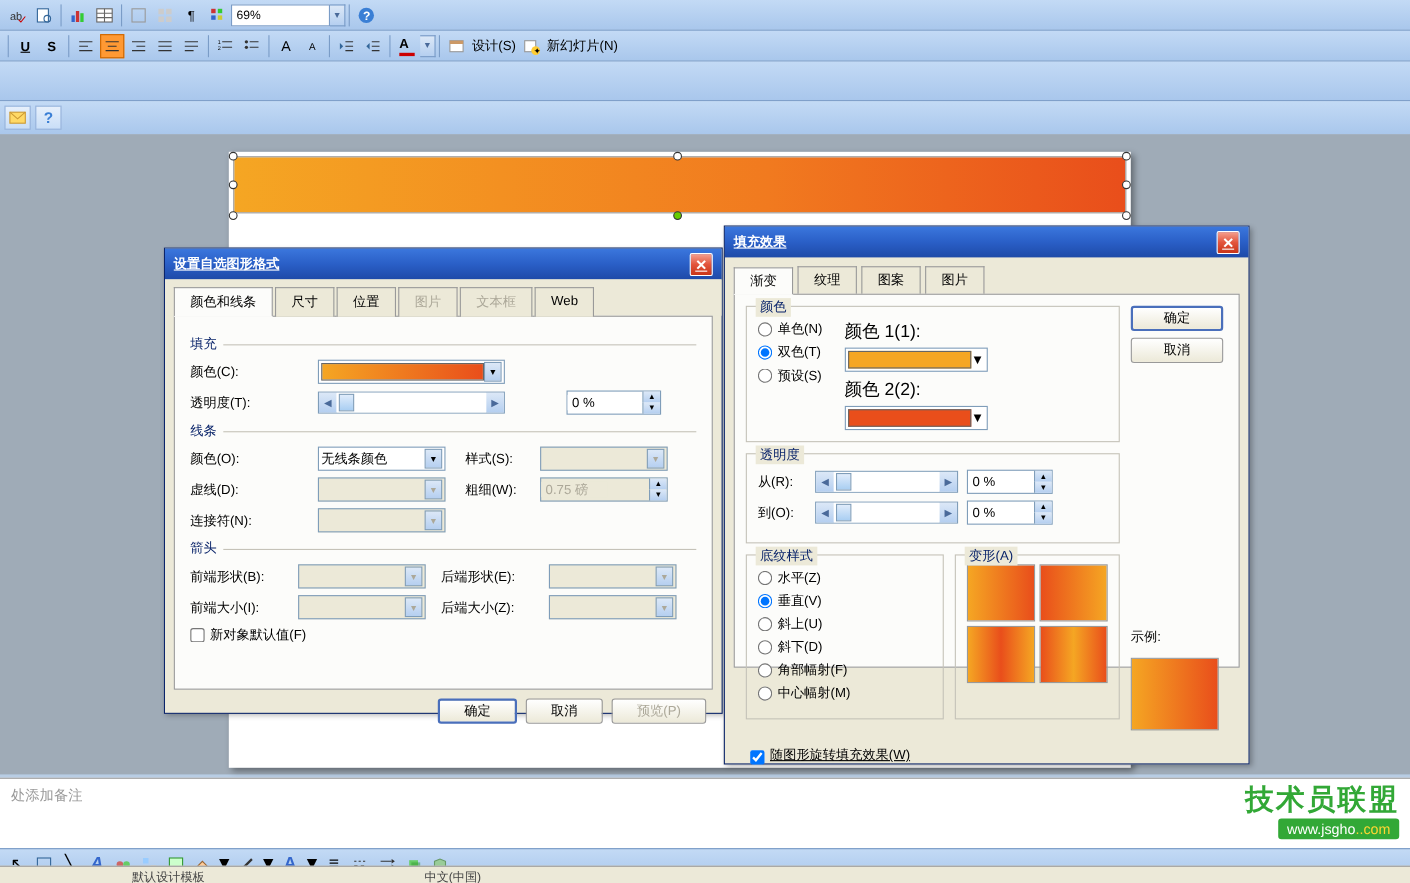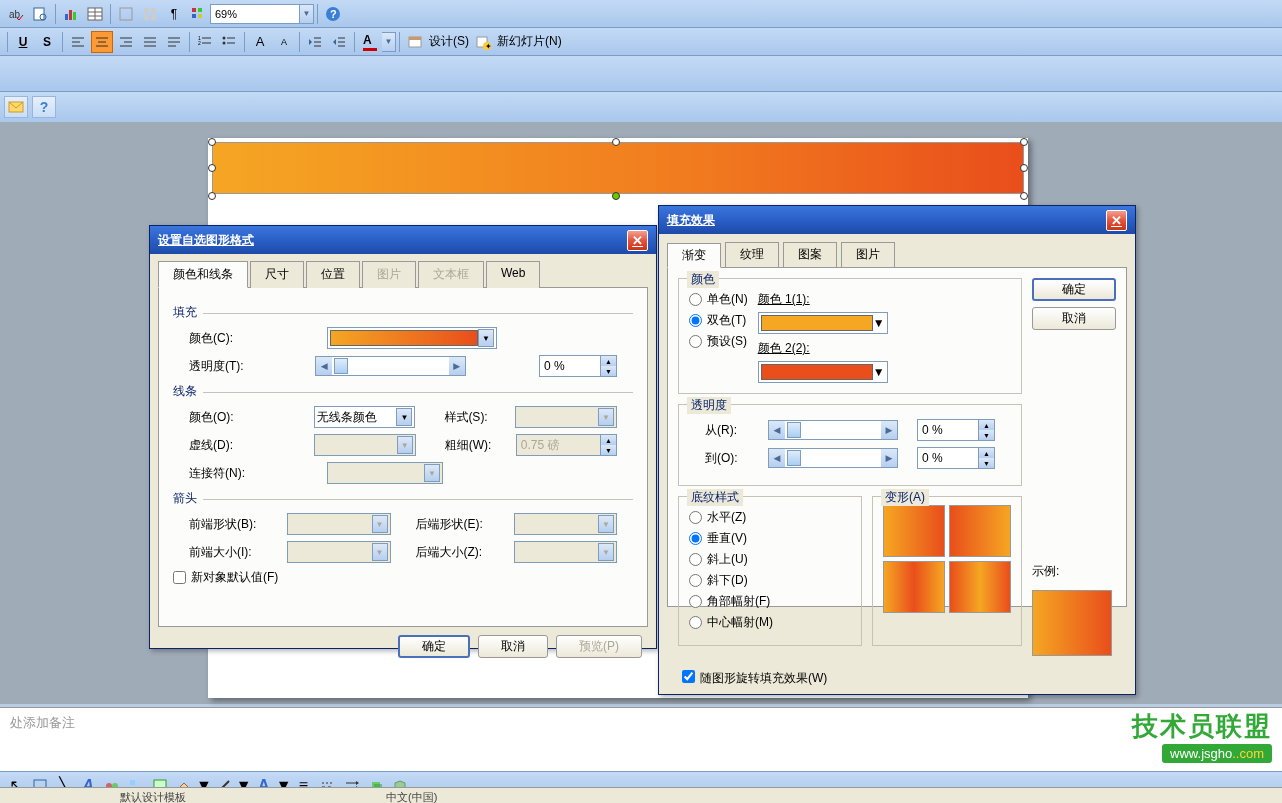--- a/index.html
+++ b/index.html
@@ -31,21 +31,21 @@
 
 
 .dlg-format { left: 149px; top: 225px; width: 508px; height: 424px; }
 .tabstrip { display: flex; background: #ece9d8; padding: 6px 8px 0; }
 .tab { padding: 4px 14px; border: 1px solid #999; background: #ece9d8; margin-right: 2px; font-size: 12px; border-bottom: none; position: relative; top: 1px; }
 .tab.active { background: #fcfcfa; border-bottom: 1px solid #fcfcfa; }
 .tab.disabled { color: #aca899; }
 .tab-body { border: 1px solid #999; margin: 0 8px 8px; background: #fcfcfa; padding: 10px 14px; height: 340px; }
 .group-label { color: #0a246a; font-size: 12px; margin: 6px 0 4px; position: relative; }
 .group-label::after { content:""; position:absolute; left: 30px; right: 0; top: 9px; height: 1px; background: #c5c2b8; }
-.form-row { display: flex; align-items: center; margin: 6px 16px; gap: 19px; }
+.form-row { display: flex; align-items: center; margin: 6px 0; gap: 8px; }
 .form-row label { width: 80px; }
 .combo-box { height: 22px; border: 1px solid #7f9db9; background: #fff; display: flex; align-items: center; padding: 0 2px; }
 .combo-box .arr { margin-left: auto; width: 16px; height: 18px; background: linear-gradient(#dce8f7,#b5cff0); border: 1px solid #7f9db9; display:flex;align-items:center;justify-content:center;font-size:8px; }
 .gradient-preview { flex:1; height: 16px; background: linear-gradient(90deg, #f5a623, #e94e1b); border: 1px solid #666; }
 .slider { display: flex; align-items: center; border: 1px solid #7f9db9; height: 20px; }
 .slider .sbtn { width: 16px; height: 18px; background: linear-gradient(#dce8f7,#b5cff0); display:flex;align-items:center;justify-content:center;font-size:9px;color:#4a6a9a; }
 .slider .track { flex:1; height: 18px; background: #fff; position: relative; }
 .slider .thumb { position:absolute; left:2px; top:1px; width:14px; height:16px; background: linear-gradient(#e0ecfb,#a9cef2); border:1px solid #7f9db9; }
 .spinner { display:flex; align-items:center; border:1px solid #7f9db9; height: 22px; background:#fff; width: 86px; }
 .spinner input { border:none; width: 60px; padding: 0 4px; font-size: 12px; outline:none; }
@@ -60,27 +60,27 @@
 
 
 .dlg-fill { left: 658px; top: 205px; width: 478px; height: 490px; }
 .fill-body { padding: 10px; display: flex; gap: 10px; }
 .fill-left { flex:1; }
 .fill-right { width: 88px; display:flex; flex-direction:column; gap:6px; }
 .fieldset { border: 1px solid #c5c2b8; padding: 8px 10px 10px; margin-bottom: 10px; position: relative; }
 .fieldset .legend { position: absolute; top: -8px; left: 8px; background: #ece9d8; padding: 0 4px; color: #0a246a; font-size: 12px; }
 .radio-row { display:flex; align-items:center; gap:5px; margin: 4px 0; font-size:12px; }
 .radio-row input { width:13px; height:13px; }
-.color-row { display:flex; align-items:center; gap: 6px; margin: 4px 0; font-size: 12px; text-decoration: underline; }
+.color-row { display:flex; align-items:center; gap: 6px; margin: 4px 0; font-size: 16px; }
 .color-combo { width: 130px; height: 22px; border:1px solid #7f9db9; background:#fff; display:flex; align-items:center; padding:2px; }
 .color-combo .sw { flex:1; height:16px; border:1px solid #666; }
 .variants { display:grid; grid-template-columns: 1fr 1fr; gap: 4px; }
 .variant { height: 52px; border:1px solid #999; }
 .sample-box { width: 80px; height: 66px; border:1px solid #999; background: linear-gradient(90deg, #f5a623, #e94e1b); margin-top: 4px; }
-.rotate-row { display:flex; align-items:flex-start; gap:5px; padding: 4px 14px 10px; font-size:12px; }
+.rotate-row { display:flex; align-items:flex-end; gap:5px; padding: 4px 14px 10px; font-size:12px;text-decoration:underline; }
 
 
 .notes-area { position: absolute; bottom: 32px; left: 0; right: 0; height: 64px; background: #fff; border-top: 1px solid #999; padding: 6px 10px; color: #999; font-size: 13px; }
 
 
 .bottom-bar { position: absolute; bottom: 4px; left: 0; right: 0; height: 28px; background: linear-gradient(#c3daf5,#a9c7ec); display:flex; align-items:center; padding: 0 4px; border-top: 1px solid #7a9cc7; }
 .bottom-bar .btn { width:22px; height:22px; margin:0 1px; display:flex;align-items:center;justify-content:center; }
 
 
 .status-bar { position:absolute; bottom: -4px; left:0; right:0; height:20px; background:#ece9d8; border-top:1px solid #999; font-size:11px; padding: 2px 120px; display:flex; gap: 200px; color:#444; }
@@ -422,21 +422,21 @@
     <div class="fill-tab active">渐变</div>
     <div class="fill-tab">纹理</div>
     <div class="fill-tab">图案</div>
     <div class="fill-tab">图片</div>
   </div>
   <div class="fill-panel">
     <div class="fill-body">
       <div class="fill-left">
         <div class="fieldset">
           <div class="legend">颜色</div>
-          <div style="display:flex;gap:10px">
+          <div style="display:flex;gap:20px">
             <div>
               <div class="radio-row">
                   <input type="radio" name="cmode" style="">
                   <span>单色(N)</span>
                 </div>
               <div class="radio-row">
                   <input type="radio" name="cmode" checked="" style="">
                   <span>双色(T)</span>
                 </div>
               <div class="radio-row">

